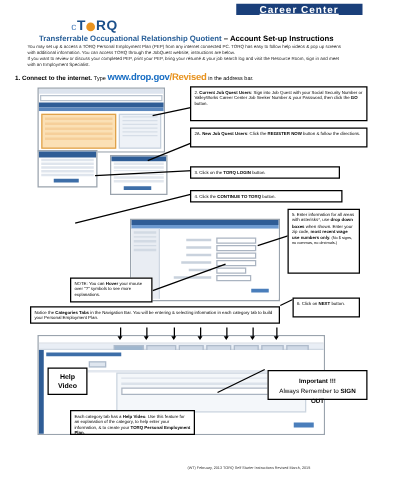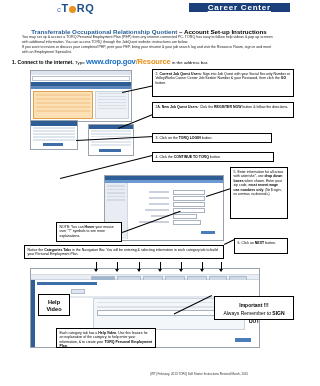--- a/index.html
+++ b/index.html
@@ -8,21 +8,21 @@
     background:#ffffff;
     font-family:"Liberation Sans", sans-serif;
     color:#000;
     overflow:hidden;
     position:relative;
   }
   .page{position:relative;width:298px;height:386px;}
 
   
   .hdr{position:absolute;left:0;top:0;width:298px;height:28px;}
-  .ctorq{position:absolute;left:57px;top:2px;font-size:11px;font-weight:bold;letter-spacing:.5px;}
+  .ctorq{position:absolute;left:57px;top:15px;font-size:11px;font-weight:bold;letter-spacing:.5px;}
   .ctorq .c{color:#4a7ebb;font-weight:normal;font-size:8px;}
   .ctorq .t{color:#1a4f8a;}
   .ctorq .o{display:inline-block;width:7px;height:7px;background:#e8931f;border-radius:50%;vertical-align:middle;margin:0 .5px;}
 
   .vw{position:absolute;right:8px;top:2px;text-align:left;}
   .vw .l1{font-size:12px;font-weight:bold;color:#1a3f7a;line-height:12px;white-space:nowrap;}
   .vw .vee{color:#1a3f7a;font-size:19px;font-weight:bold;line-height:12px;}
   .vw .gear{display:inline-block;width:7px;height:7px;border-radius:50%;background:#e8931f;vertical-align:middle;}
   .vw .l2{font-size:8px;font-weight:bold;color:#fff;background:#1a3f7a;letter-spacing:.8px;
           text-align:left;padding:0 19px;margin-top:1px;white-space:nowrap;text-decoration:underline;}
@@ -141,21 +141,21 @@
   <div class="title">
     <span class="blue">Transferrable Occupational Relationship Quotient</span><span> – </span><span>Account Set-up Instructions</span>
   </div>
   <div class="para p1">You may set up &amp; access a TORQ Personal Employment Plan (PEP) from any internet connected PC.  TORQ has easy to follow help videos &amp; pop up screens with additional information.  You can access TORQ through the JobQuest website; instructions are below.</div>
   <div class="para p2">If you want to review or discuss your completed PEP, print your PEP, bring your résumé &amp; your job search log and visit the Resource Room, sign in and meet with an Employment Specialist.</div>
 
   <div class="step1">
     <span class="n">1.</span>
     <span>Connect to the internet.</span>
     <span class="reg">Type</span>
-    <span class="url"><span>www.drop.gov</span><span class="orange">/Resource</span></span>
+    <span class="url"><span>www.drop.gov</span><span class="orange">/Revised</span></span>
     <span class="reg">in the address bar.</span>
   </div>
 
   <div class="shot s1">
     <div class="tabbar"></div>
     <div class="addr"></div>
     <div class="blue1"></div>
     <div class="blue2"></div>
     <div class="content">
       <div class="orng">

